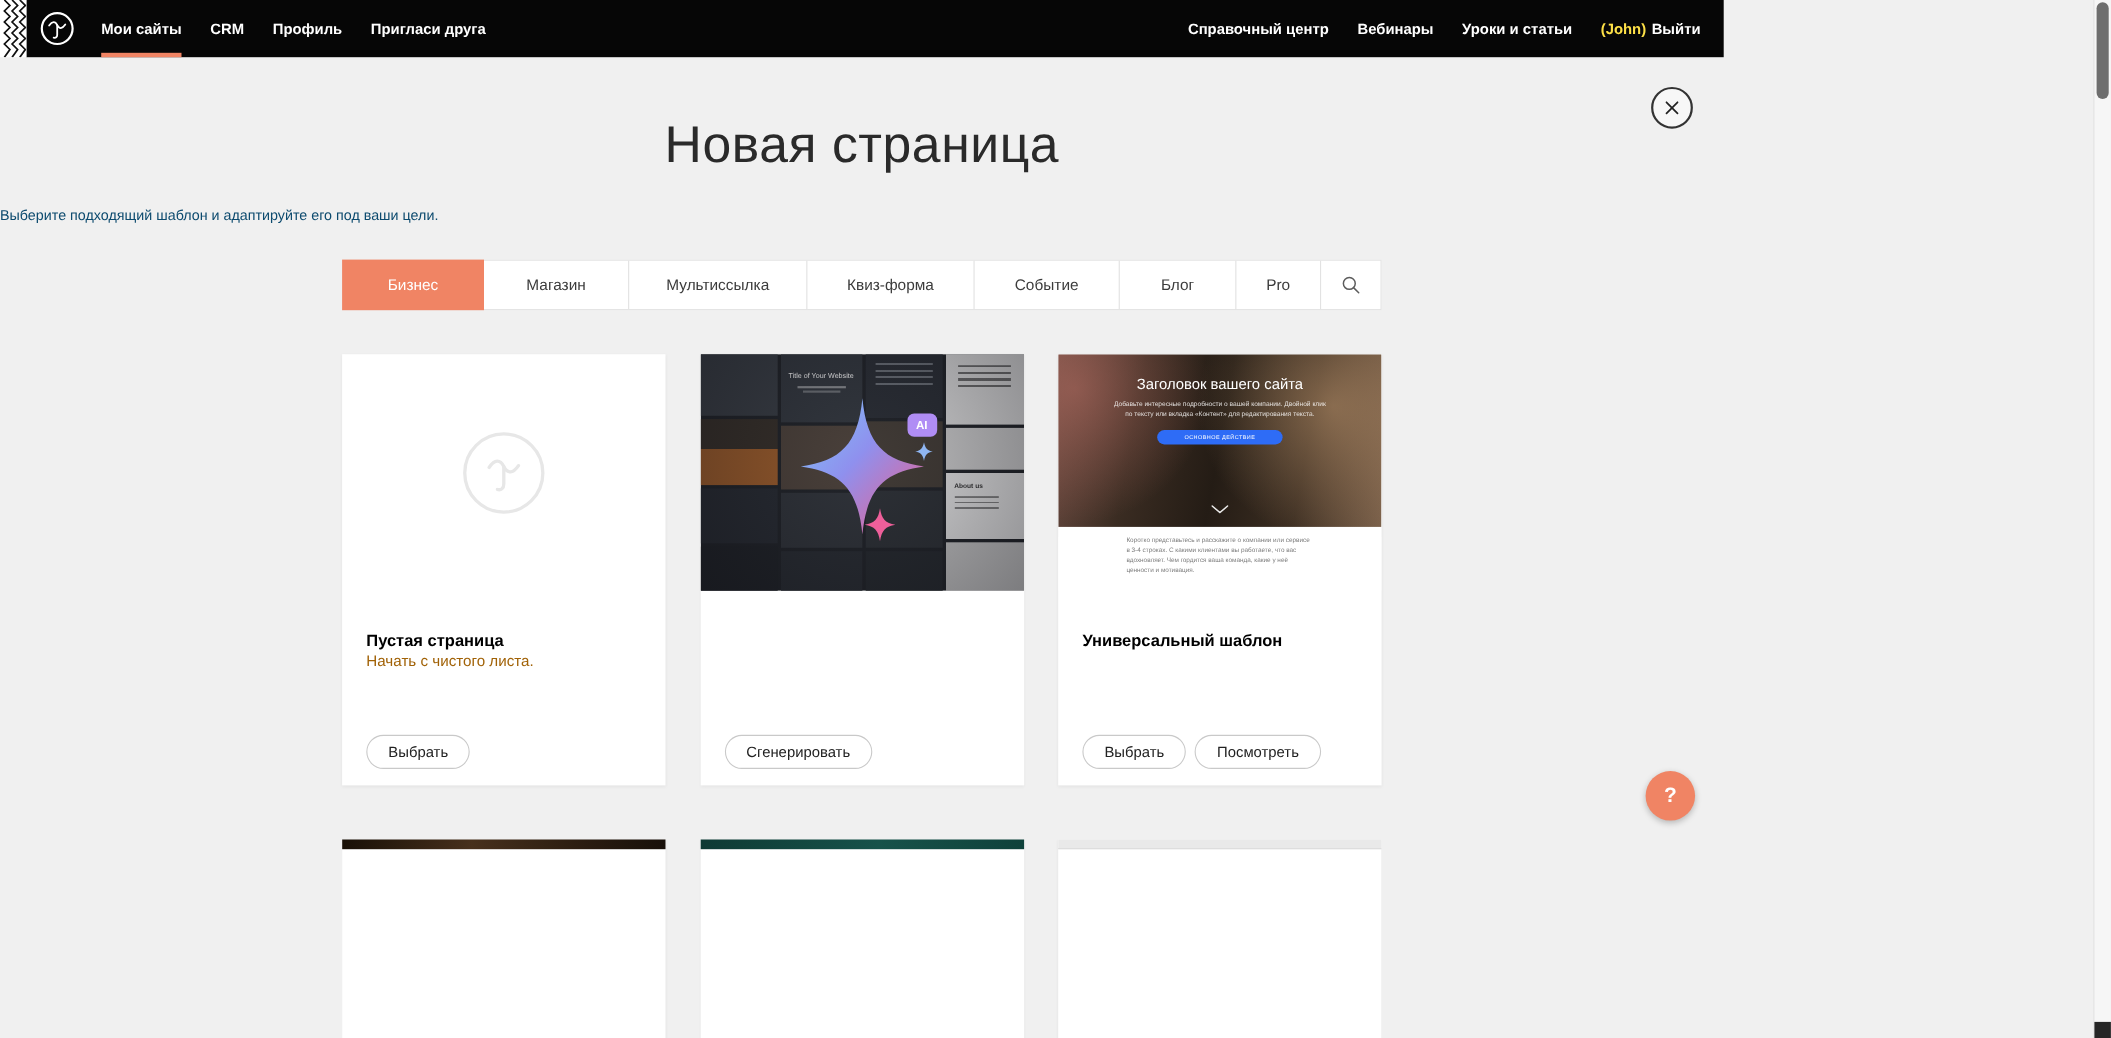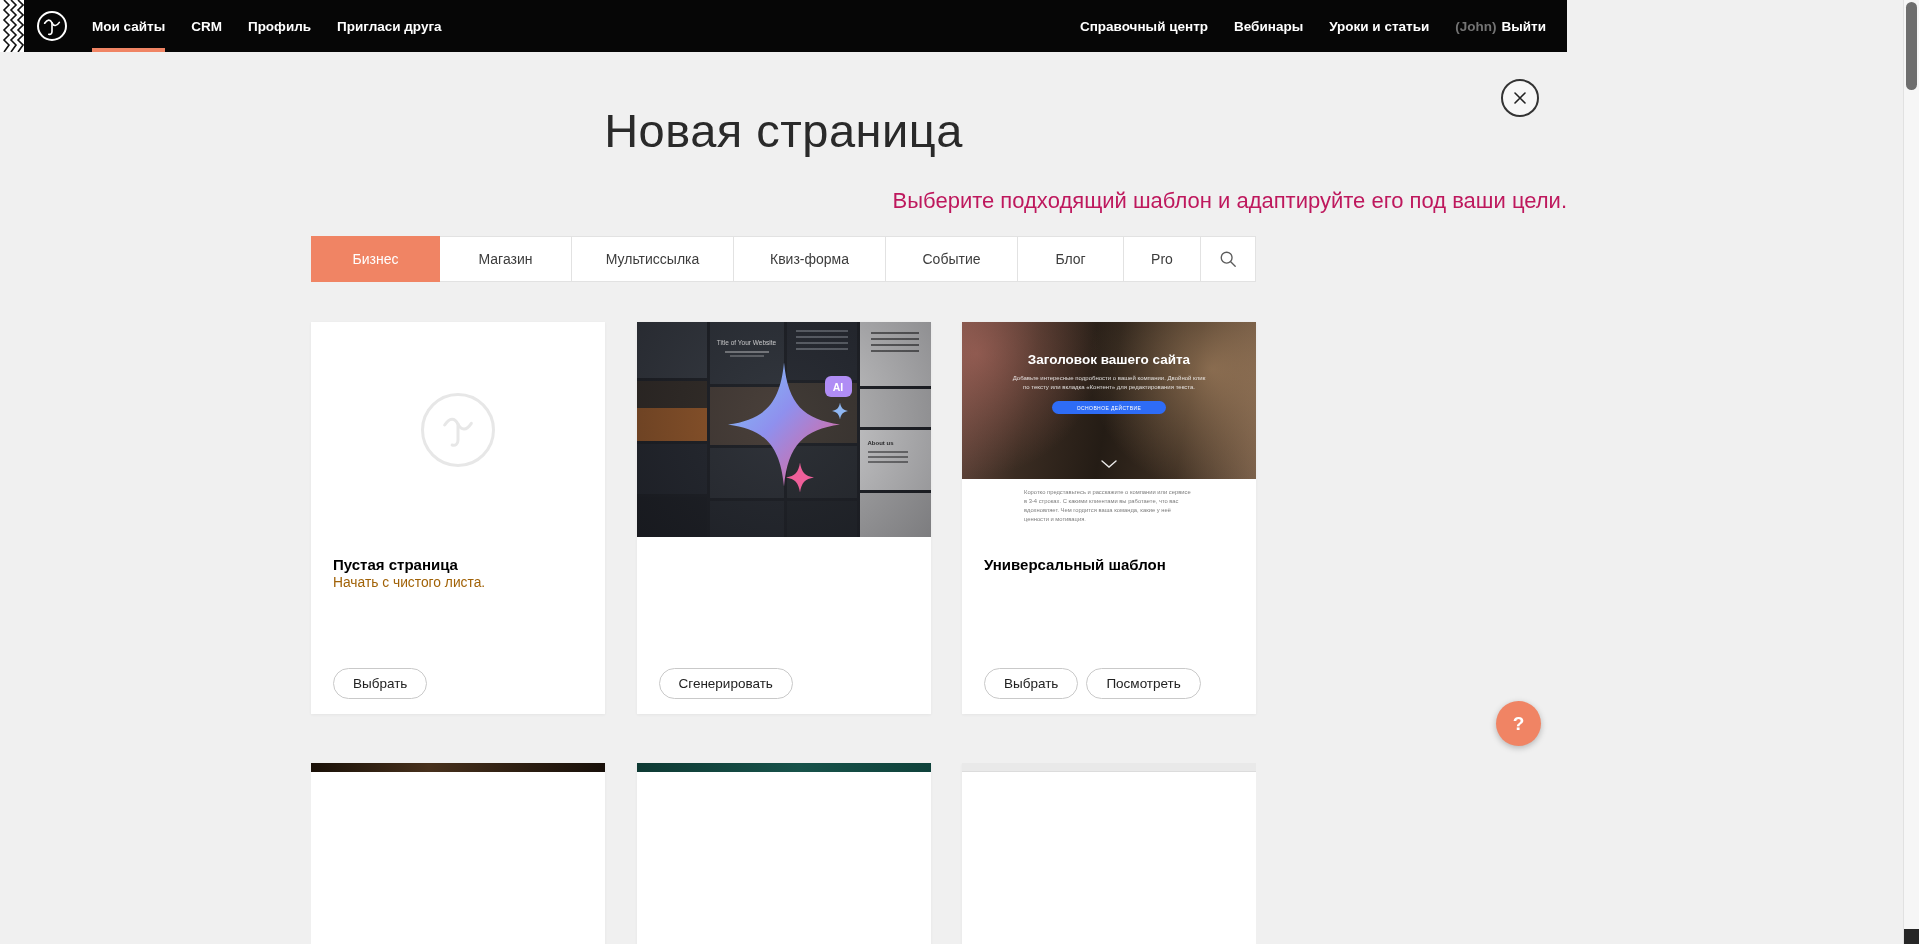--- a/index.html
+++ b/index.html
@@ -27,31 +27,31 @@
   .nav-left { display:flex; align-items:stretch; margin-left:12px; }
   .nav-right { display:flex; align-items:stretch; margin-left:auto; padding-right:8px; }
   .nav-item {
     display:flex; align-items:center; padding:0 13px; position:relative;
     color:#fff; font-size:13.5px; font-weight:700; cursor:pointer; white-space:nowrap;
   }
   .nav-item.active::after {
     content:""; position:absolute; left:13px; right:13px; bottom:0; height:4px; background:#f08464;
   }
   .user-item { display:flex; align-items:center; gap:5px; padding:0 13px; cursor:pointer; white-space:nowrap; }
-  .user-name { color:#737373; font-size:13.5px; font-weight:700;text-align:center; }
+  .user-name { color:#fde047; font-size:13.5px; font-weight:700;text-align:center; }
   .logout { color:#fff; font-size:13.5px; font-weight:700; }
 
   
   .page-title {
     position:absolute; left:0; top:103px; width:1567px; text-align:center;
     font-size:47px; font-weight:300; color:#2a2a2a; letter-spacing:0.5px;
   }
   .page-subtitle {
-    position:absolute; left:0; top:188px; width:1567px; text-align:right;
-    font-size:22px; color:#be185d;
+    position:absolute; left:0; top:188px; width:1567px; text-align:left;
+    font-size:13px; color:#0c4a6e;
   }
   .close-btn {
     position:absolute; left:1501px; top:79px; width:38px; height:38px;
     border:2px solid #333; border-radius:50%; background:#f7f7f7;
     display:flex; align-items:center; justify-content:center; cursor:pointer; z-index:4;
   }
 
   
   .tabs {
     position:absolute; left:311px; top:236px; width:945px; height:46px;
@@ -72,21 +72,21 @@
     display:grid; grid-template-columns:repeat(3,294px); column-gap:31.5px;
   }
   .grid.row1 { top:322px; }
   .grid.row2 { top:763px; height:181px; overflow:hidden; }
   .card {
     background:#fff; height:392px; position:relative;
     box-shadow:0 1px 3px rgba(0,0,0,0.05); overflow:hidden;
   }
   .card-img { height:215px; position:relative; overflow:hidden; }
   .card-body { padding:19px 22px 0 22px; }
-  .card-title { font-size:15px; font-weight:700; color:#000; }
+  .card-title { font-size:15px; font-weight:700; color:#000;margin-top:18px; }
   .card-desc { margin-top:0; font-size:13.8px; line-height:1.5; color:#a16207; max-width:252px; }
   .card-buttons { position:absolute; left:22px; bottom:15px; display:flex; gap:8px; }
   .pill-btn {
     height:31px; padding:0 19px; border:1px solid #c9c9c9; border-radius:16px;
     background:#fff; font-size:13.5px; color:#222; display:inline-flex; align-items:center;
     cursor:pointer; white-space:nowrap; font-family:inherit;
   }
 
   
   .watermark {
@@ -119,21 +119,21 @@
   }
 
   
   .hero {
     height:157px; position:relative; text-align:center;
     background:
       radial-gradient(circle at 85% 30%, rgba(190,150,110,0.55), transparent 45%),
       radial-gradient(circle at 5% 20%, rgba(185,110,100,0.55), transparent 40%),
       linear-gradient(100deg, #6a4a40 0%, #3a2c22 25%, #241c15 50%, #3c2e22 75%, #7a604a 100%);
   }
-  .hero-title { padding-top:30px; font-size:13.5px; font-weight:700; color:#fff; }
+  .hero-title { padding-top:20px; font-size:13.5px; font-weight:400; color:#fff; }
   .hero-text { margin:7px auto 0; width:196px; font-size:6px; line-height:1.5; color:rgba(255,255,255,0.82); }
   .hero-btn {
     margin:9px auto 0; width:114px; height:13px; border-radius:7px; background:#2e6cf6;
     color:#fff; font-size:5px; letter-spacing:0.4px; text-transform:uppercase;
     display:flex; align-items:center; justify-content:center; cursor:pointer;
   }
   .hero-chevron { position:absolute; left:50%; bottom:7px; transform:translateX(-50%); }
   .hero-below { height:58px; background:#fff; }
   .preview-body-text {
     margin:9px auto 0; width:170px; font-size:5.8px; line-height:1.55; color:#7d7d7d; text-align:left;

